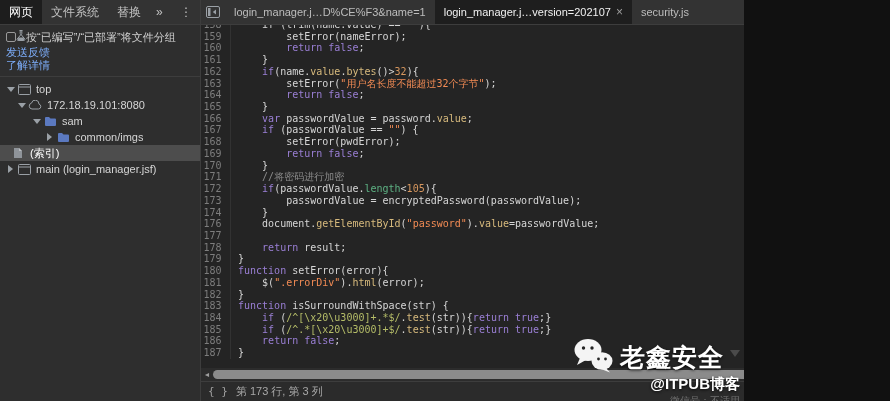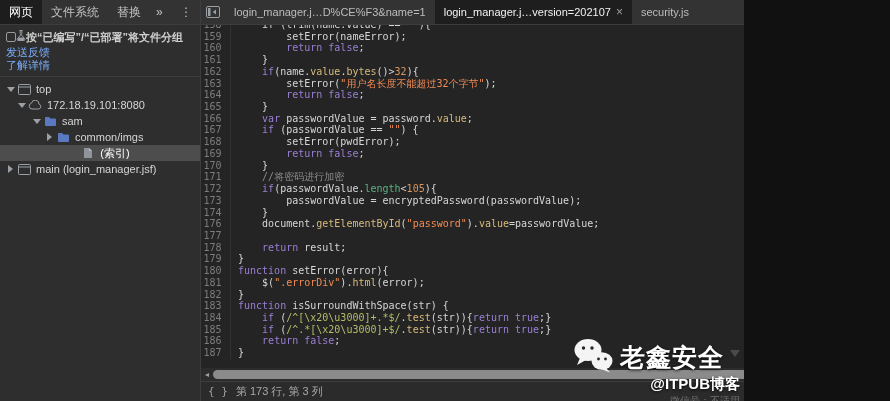--- a/index.html
+++ b/index.html
@@ -31,21 +31,21 @@
   .ftab { display:flex; align-items:center; gap:5px; padding:0 9px; color:#bdbdbd; white-space:nowrap; }
   .ftab.active { background:#1e1e1e; color:#f1f1f1; }
   .ftab .close { color:#9e9e9e; font-size:12px; line-height:1; }
   .tabbar .spacer { flex:1; }
   
   .sidebar {
     position:absolute; left:0; top:25px; width:201px; height:376px;
     background:#2e2e2e; border-right:1px solid #3d3d3d; overflow:hidden;
   }
   .groupbox { padding:5px 6px 2px 6px; font-size:11px; line-height:14px; color:#cfcfcf; }
-  .grouprow { display:flex; align-items:center; white-space:nowrap;font-weight:bold; }
+  .grouprow { display:flex; align-items:center; white-space:nowrap; }
   .checkbox { width:10px; height:10px; border:1px solid #9a9a9a; border-radius:2px; flex:0 0 auto; background:transparent; }
   .flask { flex:0 0 auto; }
   .sblink { display:block; color:#7cacf8; font-size:11px; line-height:13px; padding:0 6px; text-decoration:none; }
   .sb-div { border-bottom:1px solid #3d3d3d; margin-top:4px; }
   .tree { padding-top:4px; font-size:11px; }
   .trow { display:flex; align-items:center; height:16px; white-space:nowrap; color:#d5d5d5; }
   .trow.selected { background:#4d4d4d; color:#ffffff; }
   .tarrow { width:9px; height:9px; flex:0 0 auto; margin-right:2px; position:relative; }
   .tarrow.exp::before { content:""; position:absolute; left:1px; top:2px;
     border-left:4px solid transparent; border-right:4px solid transparent; border-top:5px solid #9aa0a6; }
@@ -187,21 +187,21 @@
         </div>
         <div class="trow" style="padding-left: 45px;">
           <span class="tarrow col"></span>
           <span class="ticon">
             <svg width="13" height="11" viewBox="0 0 13 11">
               <path d="M1 2 a1 1 0 0 1 1-1 h3 l1.5 1.5 H11 a1 1 0 0 1 1 1 V9 a1 1 0 0 1 -1 1 H2 a1 1 0 0 1 -1 -1 Z" fill="#5b79c0"></path>
             </svg>
           </span>
           <span class="tlabel">common/imgs</span>
         </div>
-        <div class="trow selected" style=" justify-content: center;">
+        <div class="trow selected" style="">
           <span class="tarrow"></span>
           <span class="ticon">
             <svg width="10" height="12" viewBox="0 0 10 12">
               <path d="M1 1 h5 l3 3 v7 H1 Z" fill="#8f949a"></path>
               <path d="M6 1 v3 h3" fill="#b9bdc2"></path>
             </svg>
           </span>
           <span class="tlabel">(索引)</span>
         </div>
         <div class="trow" style="padding-left: 6px;">

